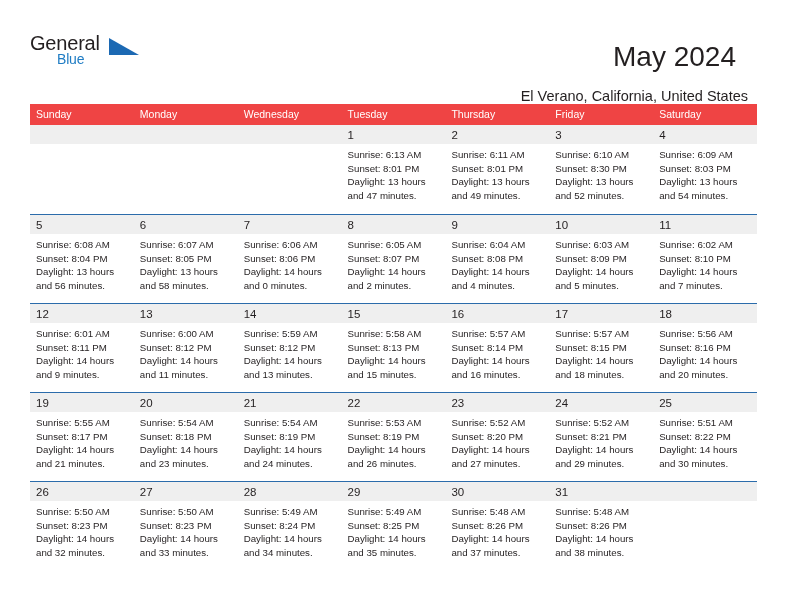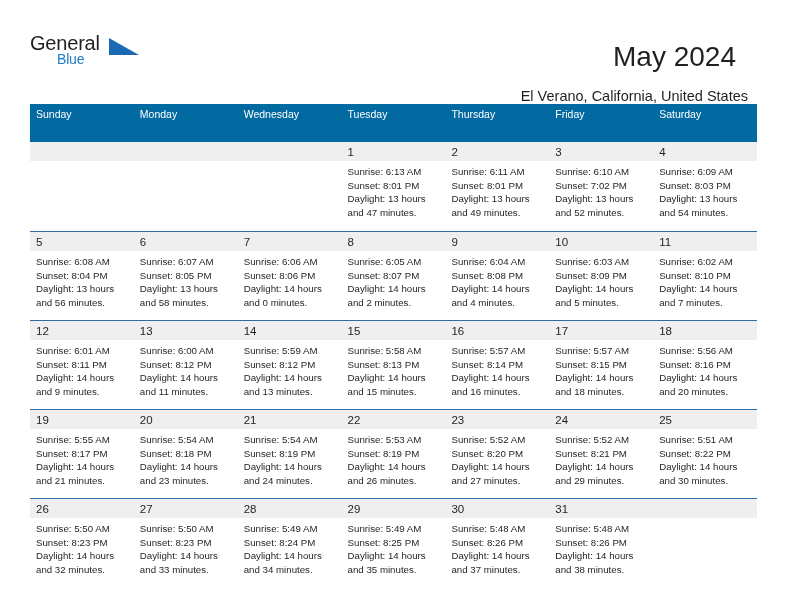--- a/index.html
+++ b/index.html
@@ -89,22 +89,22 @@
   
   .calendar {
     position: absolute;
     left: 30px;
     top: 104px;
     width: 727px;
   }
 
   .dow-row {
     display: flex;
-    background: #0369a1;
-    height: 38px;
+    background: #ef4444;
+    height: 21px;
   }
   .dow-cell {
     flex: 1 1 0;
     color: #ffffff;
     font-size: 10.5px;
     line-height: 21px;
     padding-left: 6px;
     white-space: nowrap;
     overflow: hidden;
     font-family: "Liberation Sans", sans-serif;
@@ -203,21 +203,21 @@
               <div class="day-line">Sunrise: 6:11 AM</div>
               <div class="day-line">Sunset: 8:01 PM</div>
               <div class="day-line">Daylight: 13 hours</div>
               <div class="day-line">and 49 minutes.</div>
             </div>
           </div>
           <div class="day-cell">
             <div class="daynum-band"><span class="daynum">3</span></div>
             <div class="day-body">
               <div class="day-line">Sunrise: 6:10 AM</div>
-              <div class="day-line">Sunset: 7:02 PM</div>
+              <div class="day-line">Sunset: 8:30 PM</div>
               <div class="day-line">Daylight: 13 hours</div>
               <div class="day-line">and 52 minutes.</div>
             </div>
           </div>
           <div class="day-cell">
             <div class="daynum-band"><span class="daynum">4</span></div>
             <div class="day-body">
               <div class="day-line">Sunrise: 6:09 AM</div>
               <div class="day-line">Sunset: 8:03 PM</div>
               <div class="day-line">Daylight: 13 hours</div>

